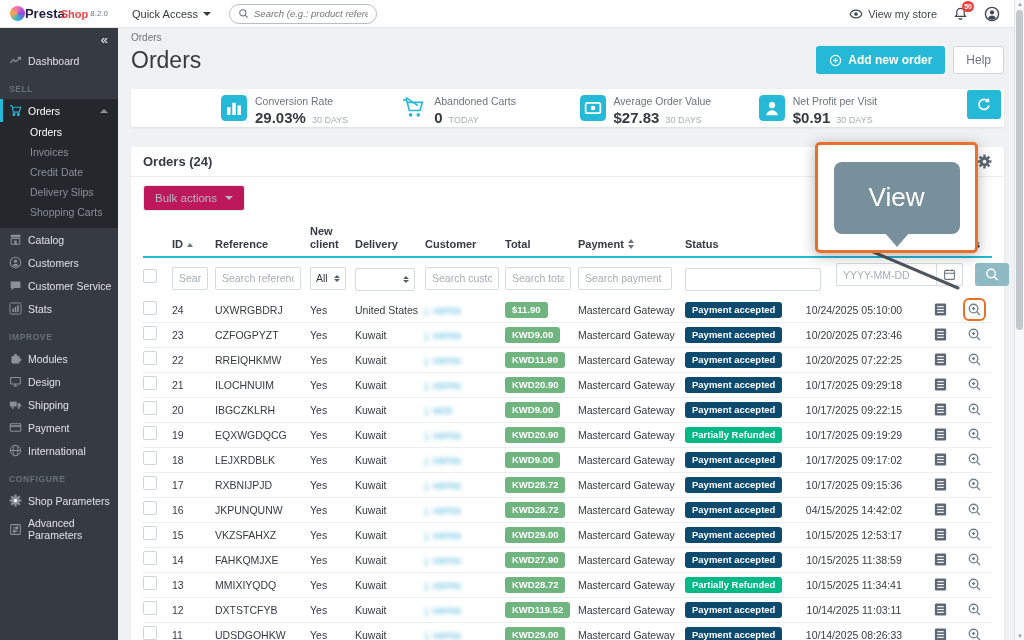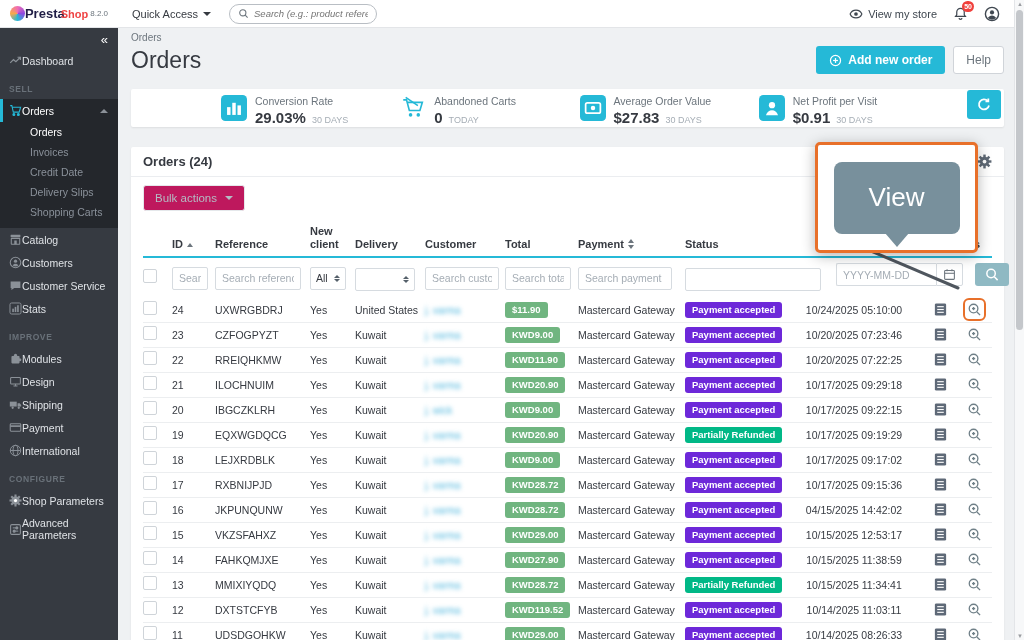--- a/index.html
+++ b/index.html
@@ -23,21 +23,21 @@
   .view-store .ic { width:14px; height:14px; color:#3f4750; }
   .bell-wrap { position:relative; width:15px; height:15px; color:#3f4750; cursor:pointer; }
   .bell-badge { position:absolute; top:-5px; right:-6px; min-width:11px; height:11px; background:#f0403c; color:#fff; border-radius:6px; font-size:7px; font-weight:bold; display:flex; align-items:center; justify-content:center; padding:0 2px; }
   .avatar { width:16px; height:16px; color:#3f4750; cursor:pointer; }
   .ic svg, .icon svg { width:100%; height:100%; display:block; }
 
   
   .sidebar { position:absolute; left:0; top:28px; width:118px; bottom:0; background:#363a41; z-index:9; }
   .collapse-btn { text-align:right; color:#fff; font-size:13px; padding:4px 10px 2px 0; cursor:pointer; }
   .nav-header { font-size:8.5px; font-weight:bold; letter-spacing:.6px; color:#697179; text-transform:uppercase; padding:12px 0 5px 9px; }
-  .nav-item { display:flex; align-items:center; padding:5px 4px 5px 9px; font-size:10.5px; color:#dfe2e6; cursor:pointer; position:relative; }
+  .nav-item { display:flex; align-items:center; gap:6px; padding:5px 4px 5px 9px; font-size:10.5px; color:#dfe2e6; cursor:pointer; position:relative; }
   .nav-item .icon { width:13px; height:13px; color:#8b9198; flex:0 0 auto; }
   .nav-group-active { background:#24272c; }
   .nav-item.active { border-left:3px solid #25b9d7; padding-left:6px; color:#fff; }
   .nav-item.active .icon { color:#25b9d7; }
   .caret-up { width:0; height:0; border-left:4px solid transparent; border-right:4px solid transparent; border-bottom:4px solid #8b9198; margin-left:auto; margin-right:6px; }
   .submenu { padding-bottom:6px; }
   .submenu-item { font-size:10.5px; color:#8a919a; padding:4px 0 4px 30px; cursor:pointer; }
   .submenu-item.active { color:#fff; }
 
   
@@ -97,21 +97,21 @@
   .cal-btn .ic { width:13px; height:13px; }
   .f-search-btn { position:absolute; left:832px; top:5px; width:34px; height:23px; background:#8fb9c3; border:none; border-radius:3px; color:#fff; padding:4px 9px; cursor:pointer; }
   .f-search-btn .ic { width:100%; height:100%; color:#fff; }
 
   .trow { height:25px; border-bottom:1px solid #eceef0; background:#fff; }
   .cell { font-size:10.5px; color:#363a41; overflow:visible; white-space:nowrap; }
   .cell.date-c { text-align:center; }
   .blurred { font-size:10px; color:#4fb6dd; filter:blur(2.2px); }
   .badge { display:inline-block; font-size:9.5px; font-weight:bold; color:#fff; border-radius:3px; padding:2.5px 7px; }
   .badge-total { background:#70b580; }
-  .badge-accepted { background:#6d28d9; }
+  .badge-accepted { background:#0c4a6e; }
   .badge-refunded { background:#01b887; }
   .actions-c { display:flex; align-items:center; justify-content:flex-end; gap:19px; padding-right:10px; }
   .icon-btn { width:15px; height:15px; cursor:pointer; display:inline-flex; }
   .hl-orange { outline:2px solid #e8702a; outline-offset:2px; border-radius:2px; }
 
   
   .callout-line { position:absolute; left:0; top:0; width:1024px; height:640px; z-index:40; pointer-events:none; }
   .tooltip-box { position:absolute; left:815px; top:142px; width:163px; height:111px; background:#fff; border:3px solid #e8702a; border-radius:5px; box-shadow:0 3px 14px rgba(0,0,0,.3); z-index:50; display:flex; align-items:center; justify-content:center; }
   .tooltip-bubble { position:relative; width:126px; height:72px; background:#78909c; border-radius:8px; display:flex; align-items:center; justify-content:center; color:#fff; font-size:26px; }
   .tooltip-bubble:after { content:""; position:absolute; bottom:-13px; left:50%; margin-left:-12px; width:0; height:0; border-left:12px solid transparent; border-right:12px solid transparent; border-top:14px solid #78909c; }

